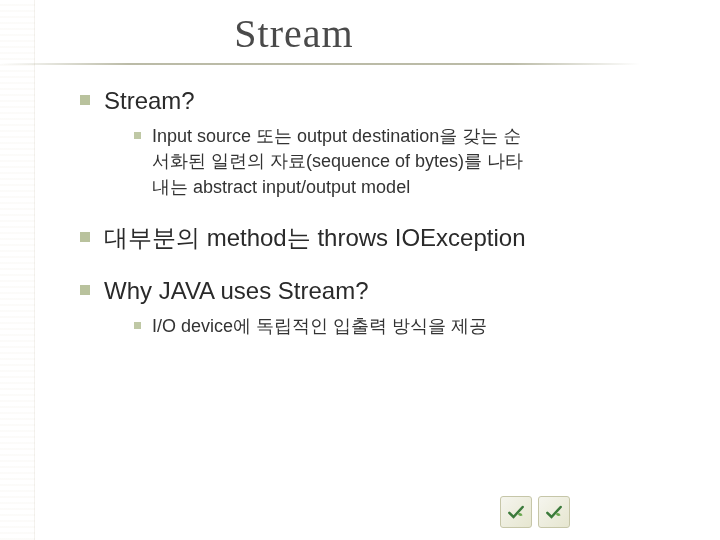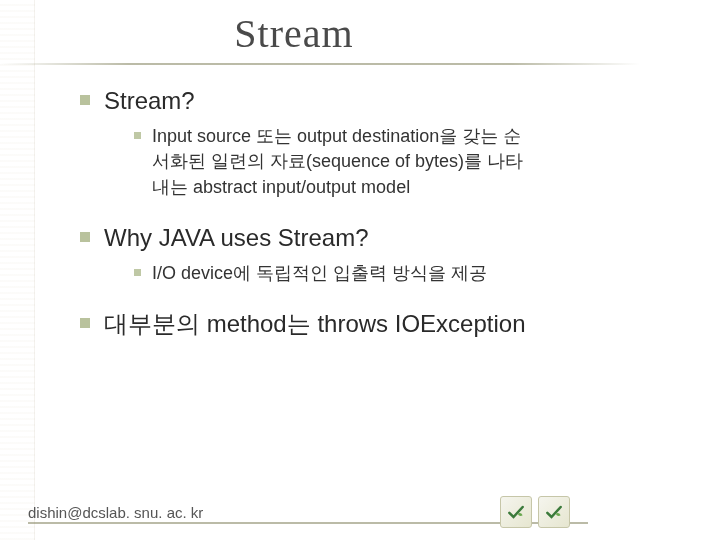--- a/index.html
+++ b/index.html
@@ -155,37 +155,36 @@
       <li>
         <span class="l1-text">Stream?</span>
         <ul class="level2">
           <li>
             <span class="l2-text">Input source 또는 output destination을 갖는 순서화된 일련의 자료(sequence of bytes)를 나타내는 abstract input/output model</span>
           </li>
         </ul>
       </li>
 
       <li>
+        <span class="l1-text">대부분의 method는 throws IOException</span>
+      </li>
+
+      <li>
         <span class="l1-text">Why JAVA uses Stream?</span>
         <ul class="level2">
           <li>
             <span class="l2-text">I/O device에 독립적인 입출력 방식을 제공</span>
           </li>
         </ul>
       </li>
 
-      <li>
-        <span class="l1-text">대부분의 method는 throws IOException</span>
-      </li>
-
 
     </ul>
   </div>
 
-  <div class="footer">dishin@dcslab. snu. ac. kr</div>
 
   <div class="logos">
     <div class="logo">
       <svg viewBox="0 0 24 24">
           <path d="M4 13 L9 18 L20 6" stroke="#3b7a3b" stroke-width="3" fill="none" stroke-linecap="round"></path>
           <path d="M14 14 Q18 12 20 16 Q16 18 14 14 Z" fill="#6aa84f"></path>
         </svg>
     </div>
     <div class="logo">
       <svg viewBox="0 0 24 24">

